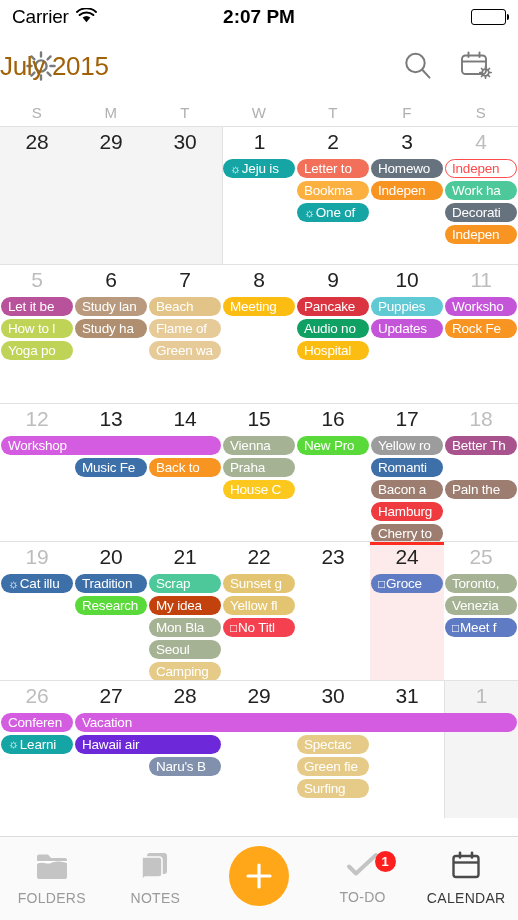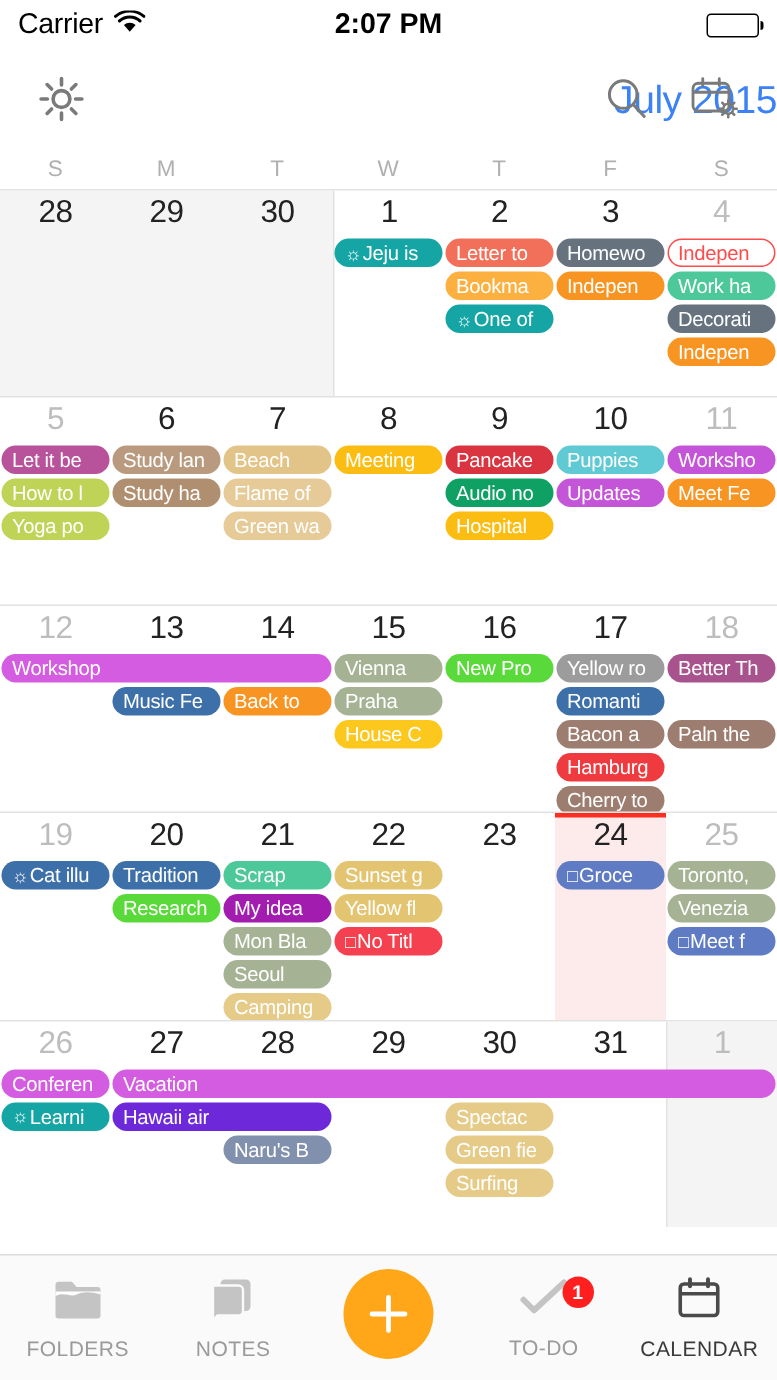--- a/index.html
+++ b/index.html
@@ -34,22 +34,22 @@
     background:#000; border-radius:0 2px 2px 0;
   }
   .battery-fill{ height:100%; background:#000; border-radius:1px; }
 
   
   .navbar{
     height:64px; display:flex; align-items:center;
     padding:0 24px; position:relative; background:#fff;
   }
   .nav-title{
-    position:absolute; left:0; right:0; text-align:right;
-    font-size:26px; color:#3b82f6; pointer-events:none; letter-spacing:-.3px;
+    position:absolute; left:0; right:0; text-align:left;
+    font-size:26px; color:#a16207; pointer-events:none; letter-spacing:-.3px;
   }
   .nav-right{ margin-left:auto; display:flex; align-items:center; gap:26px; z-index:2; }
   .icon-btn{ cursor:pointer; display:flex; align-items:center; justify-content:center; }
 
   
   .weekdays{
     display:grid; grid-template-columns:repeat(7,1fr);
     height:28px; align-items:center; background:#fff;
   }
   .weekday{
@@ -327,21 +327,21 @@
         <div class="pill" style="grid-area: 1 / 6 / auto / span 1; background: rgb(95, 201, 212);">
           <span>Puppies</span>
         </div>
         <div class="pill" style="grid-area: 2 / 6 / auto / span 1; background: rgb(197, 85, 216);">
           <span>Updates</span>
         </div>
         <div class="pill" style="grid-area: 1 / 7 / auto / span 1; background: rgb(197, 85, 216);">
           <span>Worksho</span>
         </div>
         <div class="pill" style="grid-area: 2 / 7 / auto / span 1; background: rgb(247, 148, 34);">
-          <span>Meet Fe</span>
+          <span>Rock Fe</span>
         </div>
       </div>
     </div>
     <div class="week">
       <div class="daycols">
         <div class="daycol">
           <div class="daynum dim">12</div>
         </div>
         <div class="daycol">
           <div class="daynum">13</div>
@@ -438,21 +438,21 @@
         </div>
         <div class="pill" style="grid-area: 1 / 2 / auto / span 1; background: rgb(61, 111, 168);">
           <span>Tradition</span>
         </div>
         <div class="pill" style="grid-area: 2 / 2 / auto / span 1; background: rgb(90, 218, 58);">
           <span>Research</span>
         </div>
         <div class="pill" style="grid-area: 1 / 3 / auto / span 1; background: rgb(76, 200, 154);">
           <span>Scrap</span>
         </div>
-        <div class="pill" style="grid-area: 2 / 3 / auto / span 1; background: #a21caf;">
+        <div class="pill" style="grid-area: 2 / 3 / auto / span 1; background: #c2410c;">
           <span>My idea</span>
         </div>
         <div class="pill" style="grid-area: 3 / 3 / auto / span 1; background: rgb(166, 178, 148); align-items: center;">
           <span>Mon Bla</span>
         </div>
         <div class="pill" style="grid-area: 4 / 3 / auto / span 1; background: rgb(166, 178, 148);">
           <span>Seoul</span>
         </div>
         <div class="pill" style="grid-area: 5 / 3 / auto / span 1; background: rgb(230, 203, 136);">
           <span>Camping</span>

